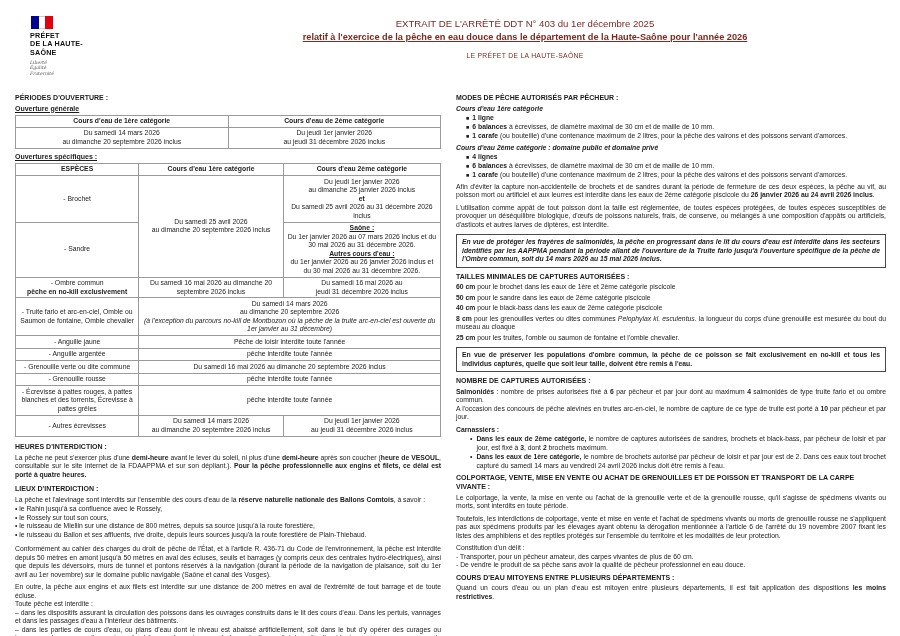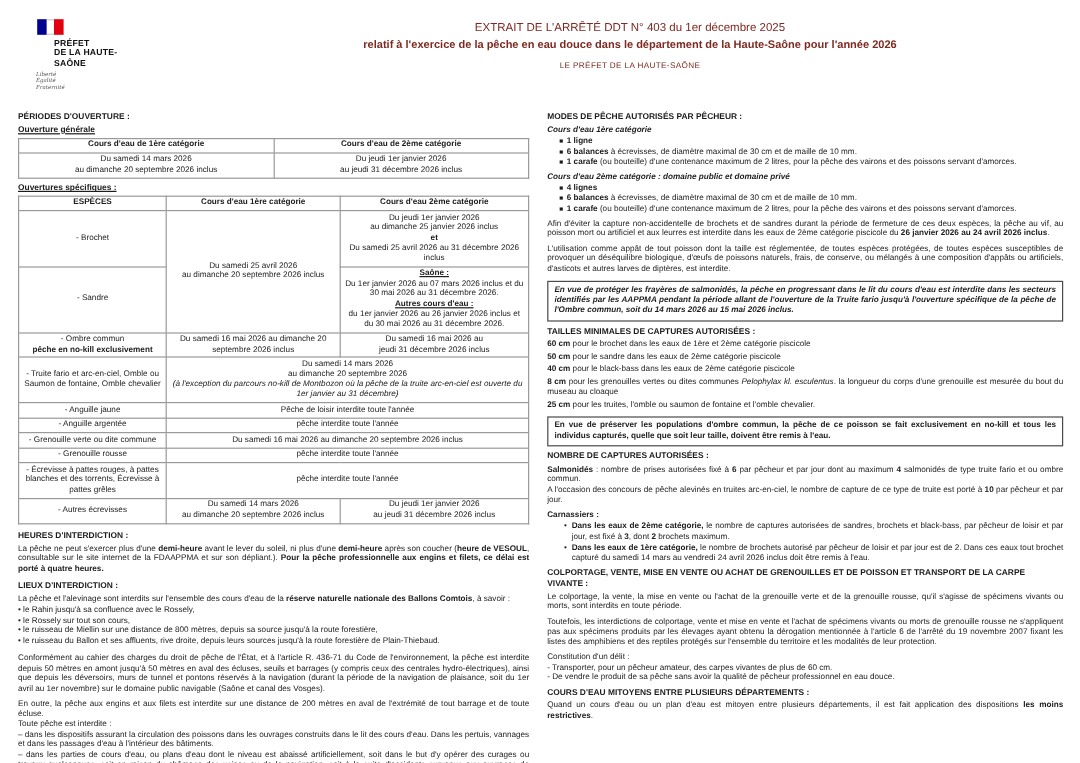--- a/index.html
+++ b/index.html
@@ -14,25 +14,25 @@
   .u { text-decoration:underline; }
   [data-bind], [data-bind-rich] { white-space:pre-line; }
 
   
   .logo { position:absolute; left:30px; top:16px; width:120px; }
   .flag { display:flex; width:22px; height:13px; margin-bottom:3px; margin-left:1px; }
   .flag span { display:block; height:100%; }
   .f-blue  { width:8px; background:#000091; }
   .f-white { width:6px; background:#ffffff; border-top:1px solid #ccc; border-bottom:1px solid #ccc; }
   .f-red   { width:8px; background:#e1000f; }
-  .logo-name { font-weight:bold; font-size:7.2px; line-height:1.15; letter-spacing:.2px; color:#111;margin-left:15px; }
+  .logo-name { font-weight:bold; font-size:7.2px; line-height:1.15; letter-spacing:.2px; color:#111; }
   .logo-motto { margin-top:3px; font-family:"DejaVu Serif",serif; font-style:italic; font-size:4.6px; color:#555; line-height:1.2; }
   .titles { position:absolute; left:170px; right:20px; top:18px; text-align:center; }
   .title1 { font-weight:normal; font-size:9.6px; color:#7c2a22; }
-  .title2 { font-weight:bold; font-size:9.2px; color:#7c2a22; margin-top:2px; }
+  .title2 { font-weight:bold; font-size:9.2px; color:#7c2a22; margin-top:2px;text-decoration:underline; }
   .subtitle { font-size:6.8px; color:#7c2a22; margin-top:9px; letter-spacing:.3px; }
 
   
   .col { position:absolute; top:94px; }
   .col.left  { left:15px;  width:426px; }
   .col.right { left:456px; width:430px; }
 
   .h  { font-weight:bold; font-size:7px; margin-bottom:2px; }
   .hu { font-weight:bold; font-size:7px; text-decoration:underline; margin-bottom:1px; }
   .mt { margin-top:6px; }

